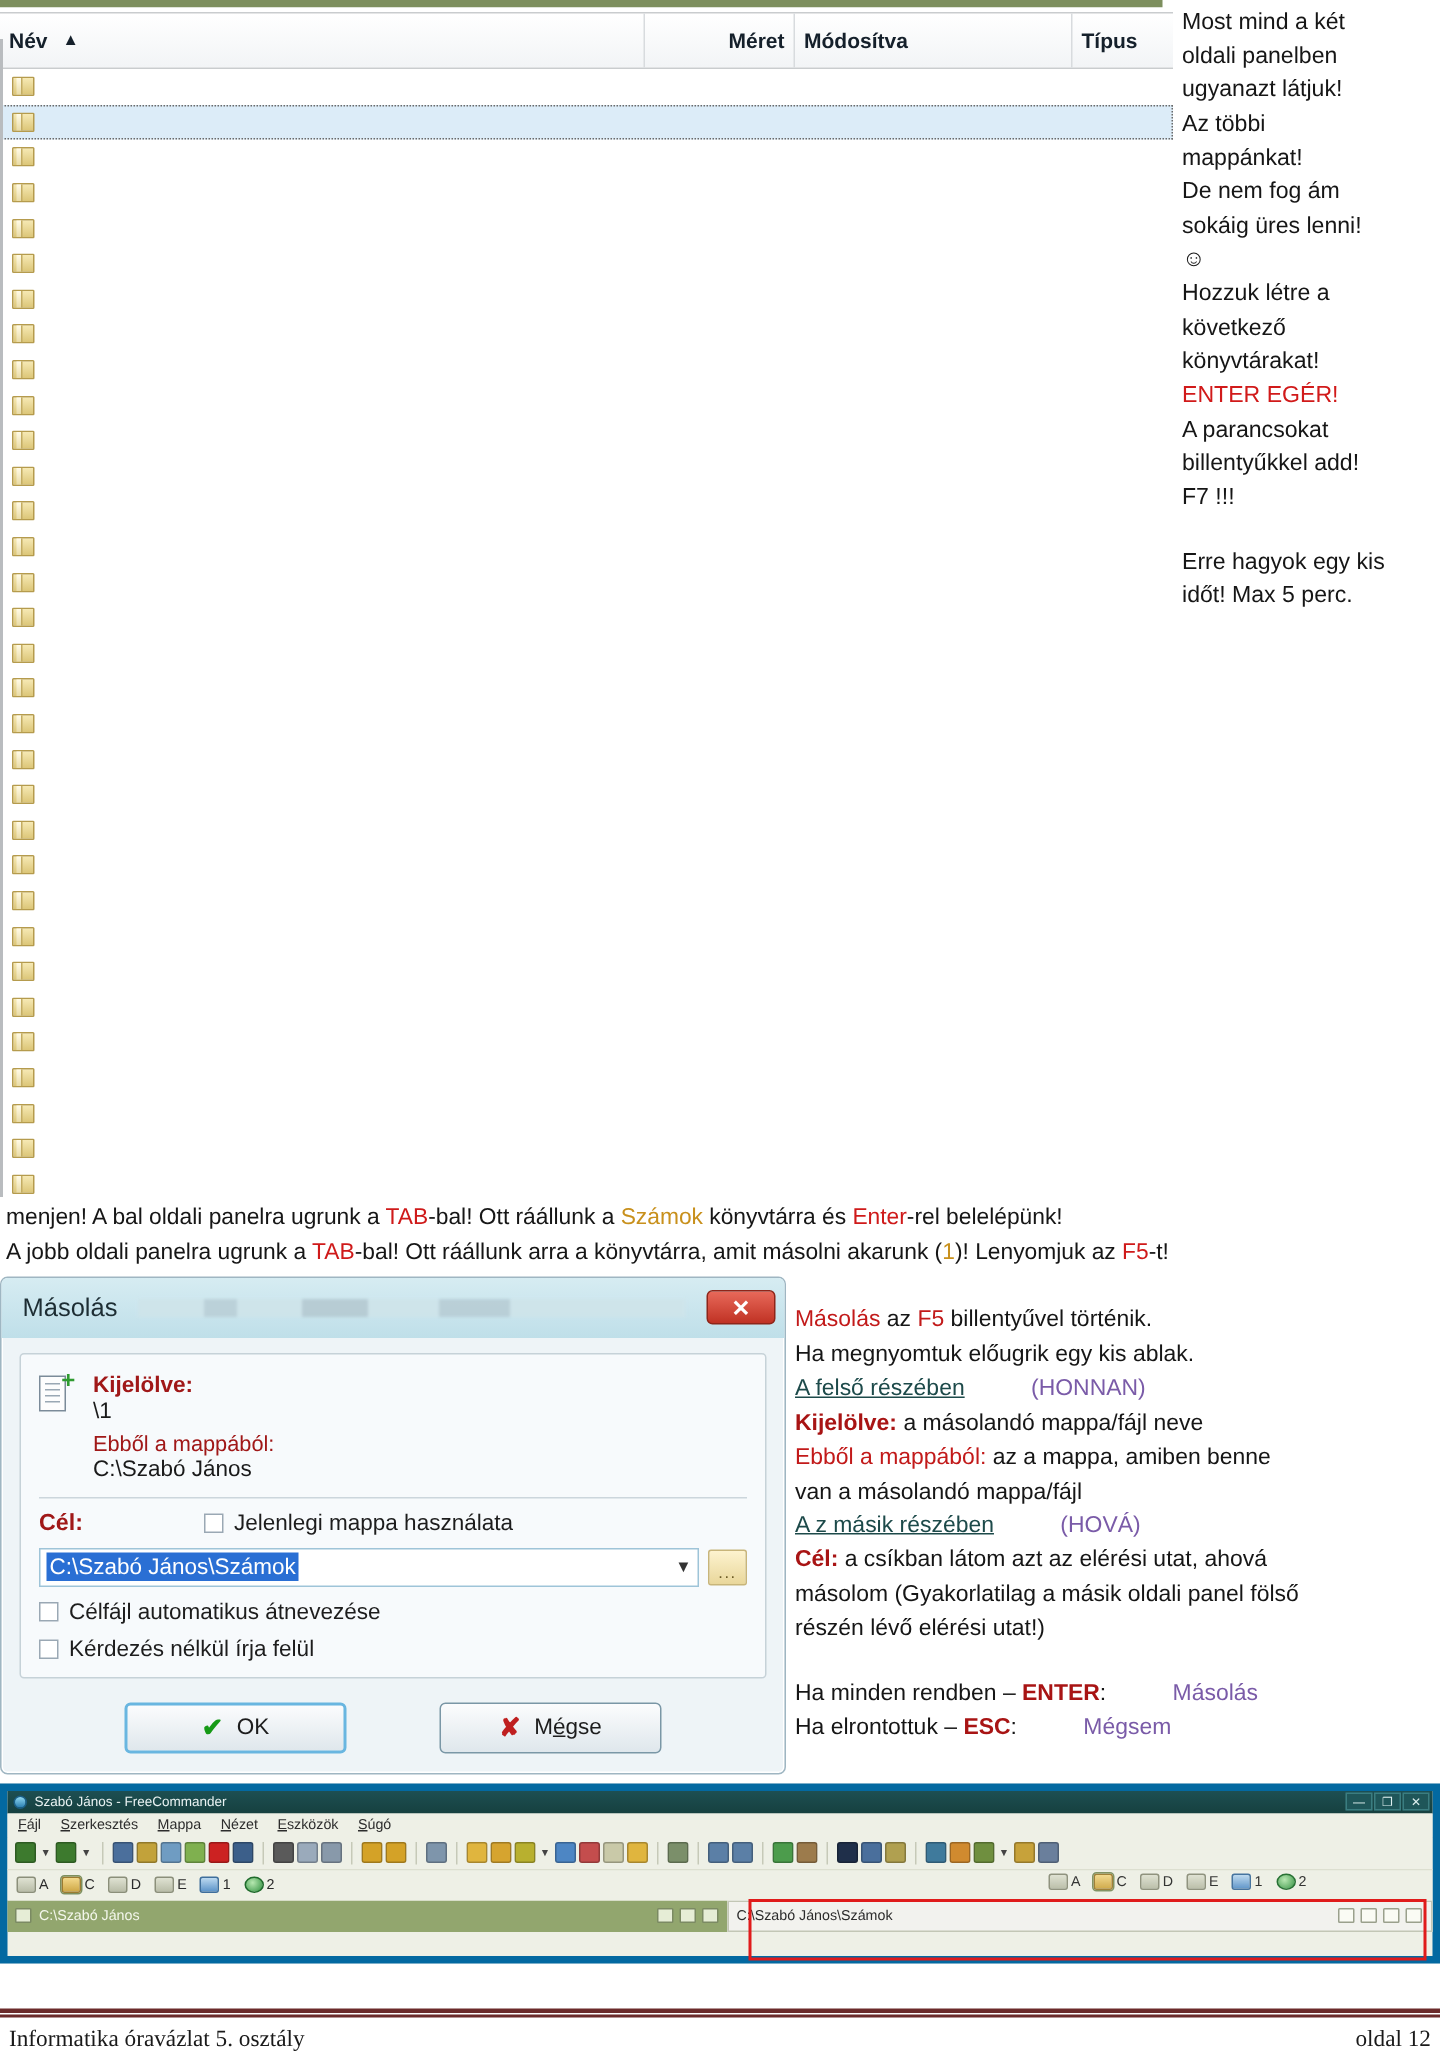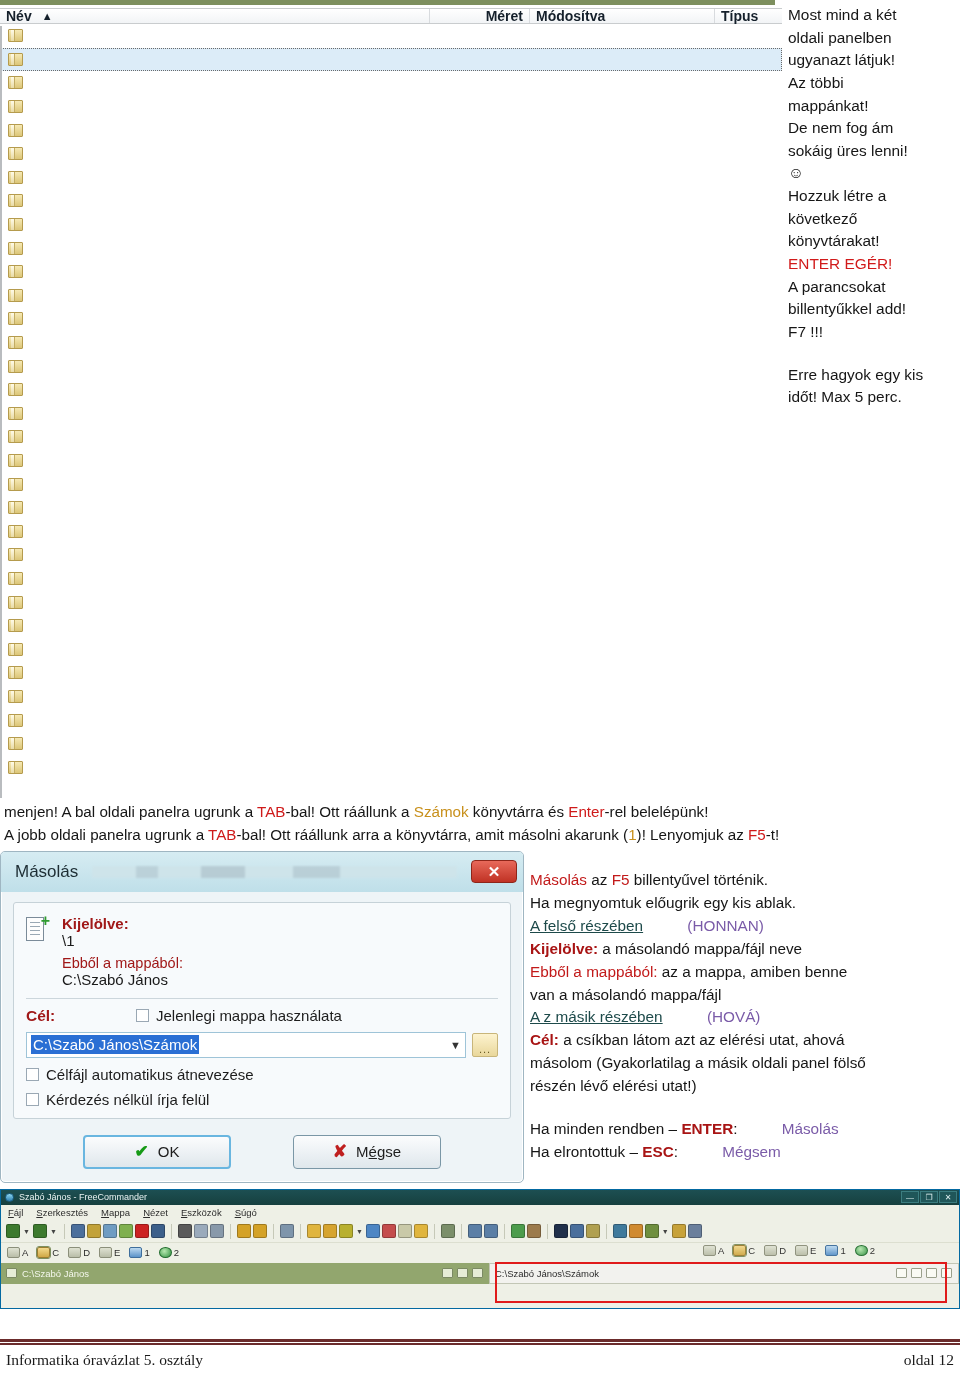--- a/index.html
+++ b/index.html
@@ -18,21 +18,21 @@
 
   .filelist {
     width:782px; height:798px; position:relative;
     background:#ffffff;
   }
   .fl-topborder { height:5px; background:#7d8f5e; width:775px; }
   .fl-topborder2 { height:3px; background:#ffffff; }
 
   .fl-header {
     display:flex; align-items:center;
-    height:16px;
+    height:38px;
     border-top:1px solid #c9ccce;
     border-bottom:1px solid #c9ccce;
     background:linear-gradient(#ffffff,#f2f4f6);
     font-weight:bold; font-size:14px; color:#15202b;
   }
   .fl-th { padding:0 6px; height:100%; display:flex; align-items:center; }
   .fl-th.name  { width:430px; border-right:1px solid #d8dbde; }
   .fl-th.size  { width:100px; justify-content:flex-end; border-right:1px solid #d8dbde; }
   .fl-th.mod   { width:185px; border-right:1px solid #d8dbde; }
   .fl-th.type  { width:62px; }
@@ -166,21 +166,21 @@
   }
   .explain div { white-space:nowrap; }
   .e-red { color:#c21a1a; }
   .e-bold-red { color:#a81414; font-weight:bold; }
   .e-purple { color:#7a5ba8;margin-left:40px; }
   .e-underline { text-decoration:underline; color:#1d4a4a; }
 
   
   .fc {
     width:960px; height:120px; margin-top:6px; position:relative;
-    border:1px solid #0369a1; background:#eef0e6;
+    border:5px solid #0369a1; background:#eef0e6;
   }
   .fc-title {
     height:15px; background:linear-gradient(#1d4f52,#16403f);
     display:flex; align-items:center; justify-content:space-between;
     padding:0 2px 0 4px;
   }
   .fc-title-left { display:flex; align-items:center; gap:5px; }
   .fc-appico { width:9px; height:9px; border-radius:50%; background:linear-gradient(#8fd8f2,#2b7fb0); border:1px solid #1b5f85;}
   .fc-title-text { color:#e9f2f2; font-size:9px; }
   .fc-wbtns { display:flex; gap:1px; }

